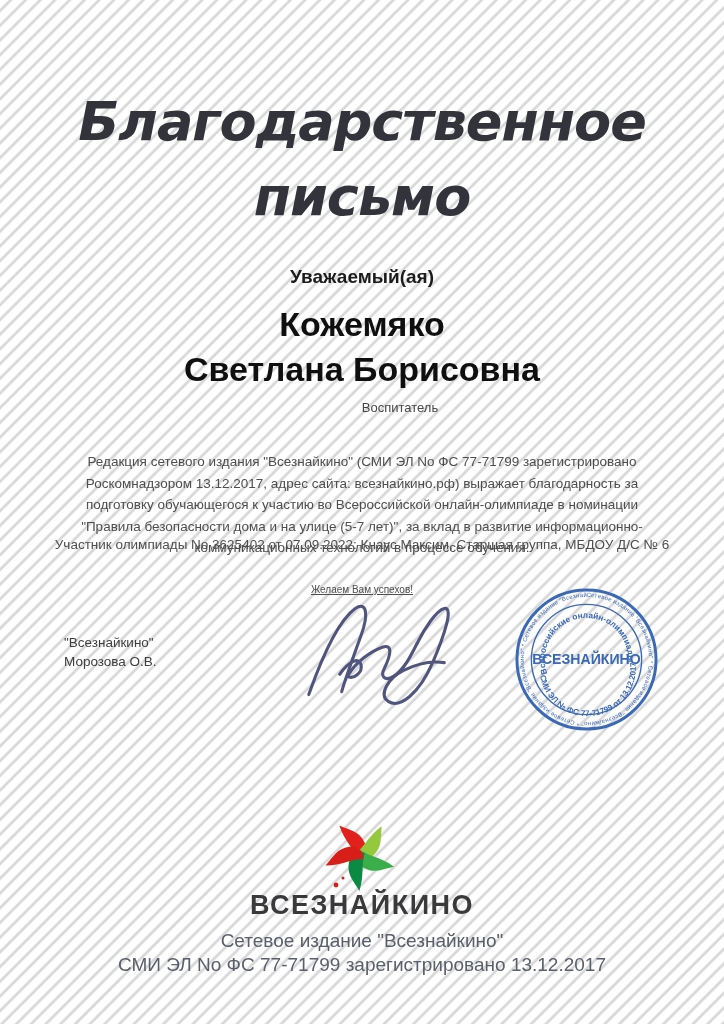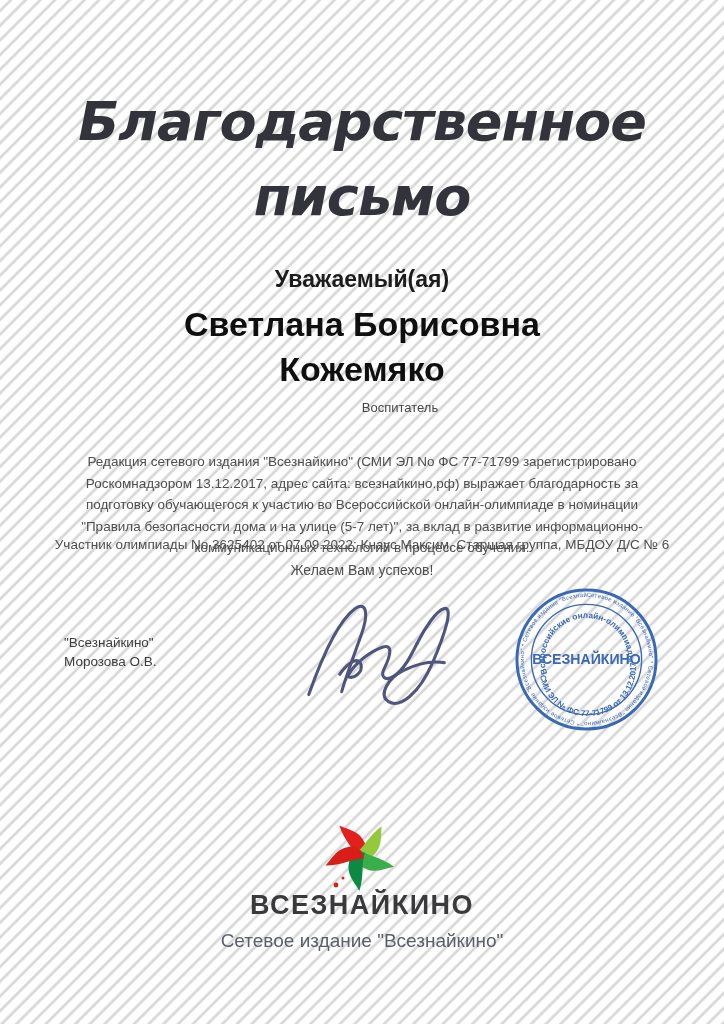--- a/index.html
+++ b/index.html
@@ -16,29 +16,29 @@
       #ffffff 9.8px,#ffffff 10.4px);
   }
   .ctr{position:absolute;left:0;width:724px;text-align:center;}
   .title{
     top:84px;
     font-family:"DejaVu Sans", sans-serif;
     font-style:italic;font-weight:bold;
     font-size:54px;line-height:75px;
     color:#33343b;letter-spacing:-1px;
   }
-  .salutation{top:266px;font-size:23px;font-weight:bold;color:#1c1c1c;}
+  .salutation{top:266px;font-size:19px;font-weight:bold;color:#1c1c1c;}
   .recipient{top:302px;font-size:34px;font-weight:bold;line-height:45px;color:#0f0f0f;}
   .role{top:399px;font-size:13px;line-height:17.5px;color:#474747;padding-left:38px;}
   .body-text{
     top:451px;left:57px;width:610px;
     font-size:13.5px;line-height:21.5px;color:#4e4e4e;text-align:center;
   }
   .participant{top:537px;font-size:13.5px;color:#4e4e4e;}
-  .wishes{top:562px;font-size:14px;color:#4e4e4e;}
+  .wishes{top:584px;font-size:10px;color:#4e4e4e;text-decoration:underline;}
   .editor{
     position:absolute;left:64px;top:633px;
     font-size:13.5px;line-height:19px;color:#3e3e3e;text-align:left;
   }
   .sig-wrap{position:absolute;left:296px;top:592px;width:162px;height:120px;}
   .stamp-wrap{position:absolute;left:512px;top:585px;width:149px;height:149px;}
   .logo-star{position:absolute;left:316px;top:816px;width:88px;height:78px;}
   .logo-text{top:890px;font-size:27px;font-weight:bold;letter-spacing:1.5px;color:#3a3a3c;}
   .footer{top:929px;font-size:19px;line-height:24px;color:#5a5f6c;}
 </style>
@@ -48,22 +48,22 @@
 <div class="sheet">
 
   <div class="ctr title">
     <div>Благодарственное</div>
     <div>письмо</div>
   </div>
 
   <div class="ctr salutation">Уважаемый(ая)</div>
 
   <div class="ctr recipient">
+    <div>Кожемяко</div>
     <div>Светлана Борисовна</div>
-    <div>Кожемяко</div>
   </div>
 
   <div class="ctr role">
     <div>Воспитатель</div>
   </div>
 
   <div class="ctr body-text">Редакция сетевого издания "Всезнайкино" (СМИ ЭЛ No ФС 77-71799 зарегистрировано Роскомнадзором 13.12.2017, адрес сайта: всезнайкино.рф) выражает благодарность за подготовку обучающегося к участию во Всероссийской онлайн-олимпиаде в номинации "Правила безопасности дома и на улице (5-7 лет)", за вклад в развитие информационно-коммуникационных технологий в процессе обучения.</div>
 
   <div class="ctr participant">Участник олимпиады No 3625402 от 07.09.2022: Кнаус Максим, Старшая группа, МБДОУ Д/С № 6</div>
 
@@ -123,15 +123,16 @@
         <circle cx="-24" cy="30" r="2.4" fill="#d81e19"></circle>
         <circle cx="-17" cy="23" r="1.5" fill="#d81e19"></circle>
       </g>
     </svg>
   </div>
 
   <div class="ctr logo-text">ВСЕЗНАЙКИНО</div>
 
   <div class="ctr footer">
     <div>Сетевое издание "Всезнайкино"</div>
+    <div>СМИ ЭЛ No ФС 77-71799 зарегистрировано 13.12.2017</div>
   </div>
 
 </div>
 
 </body></html>

